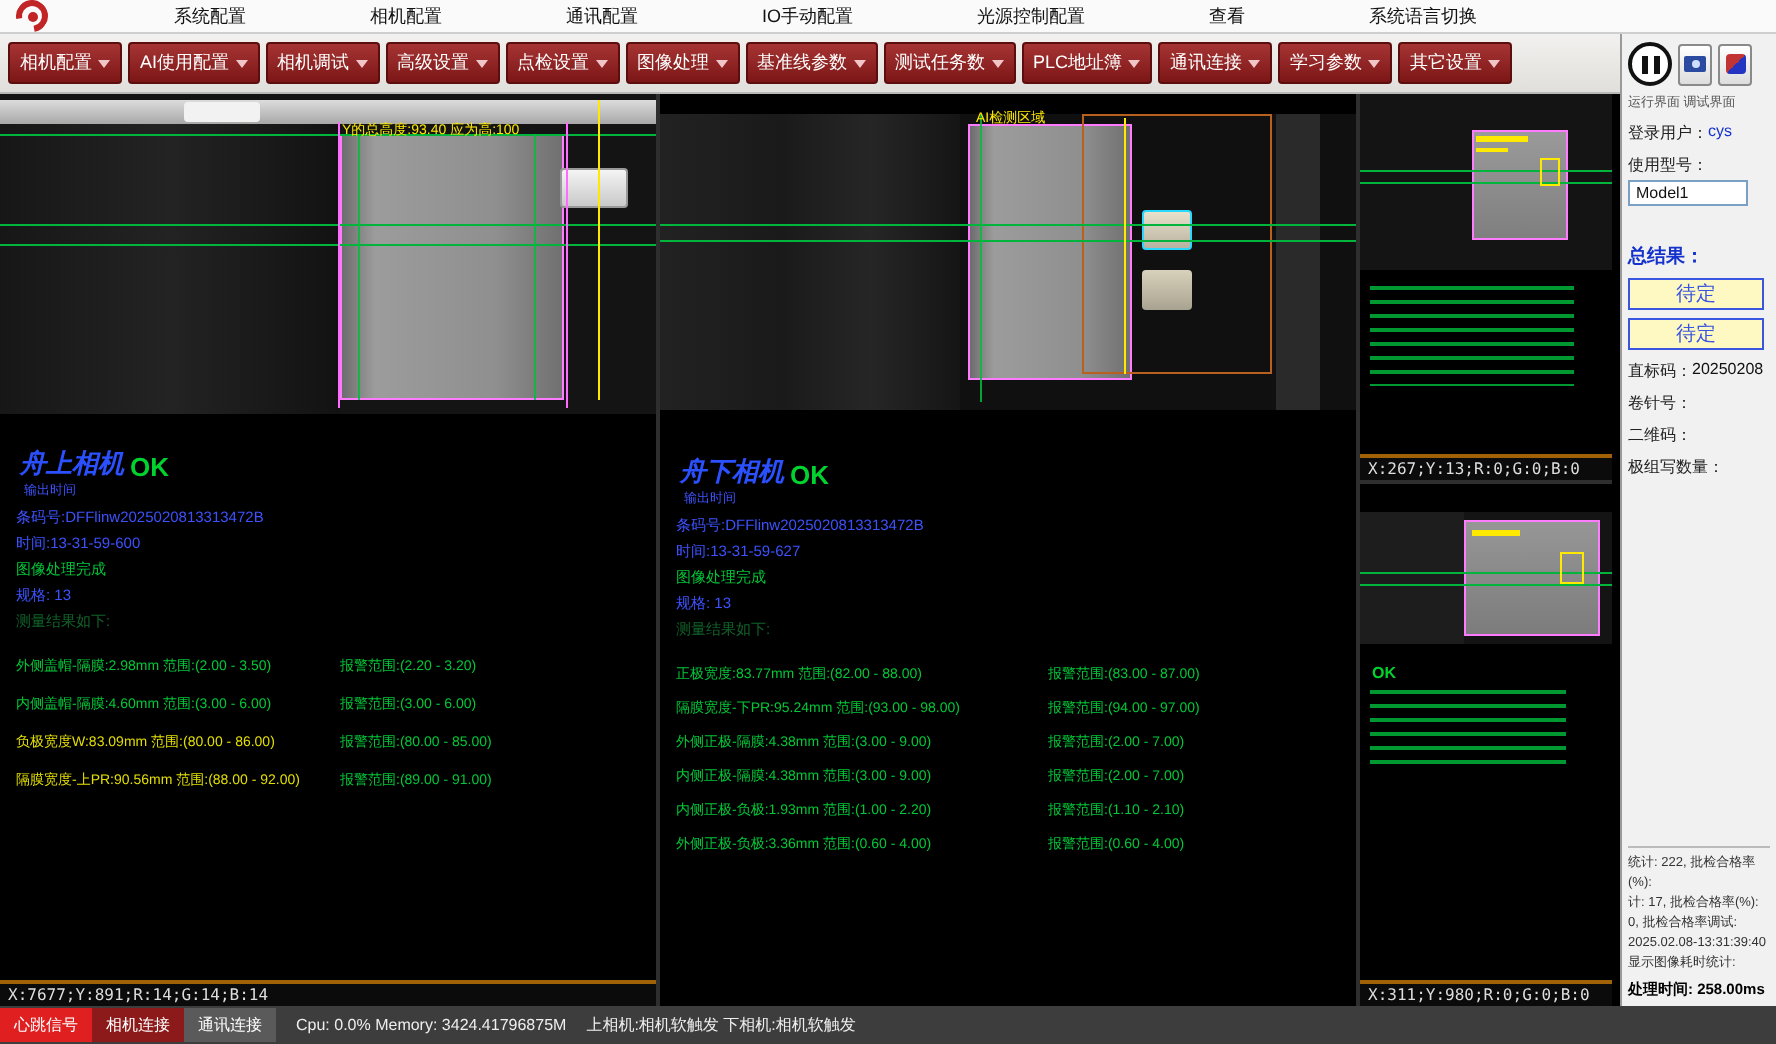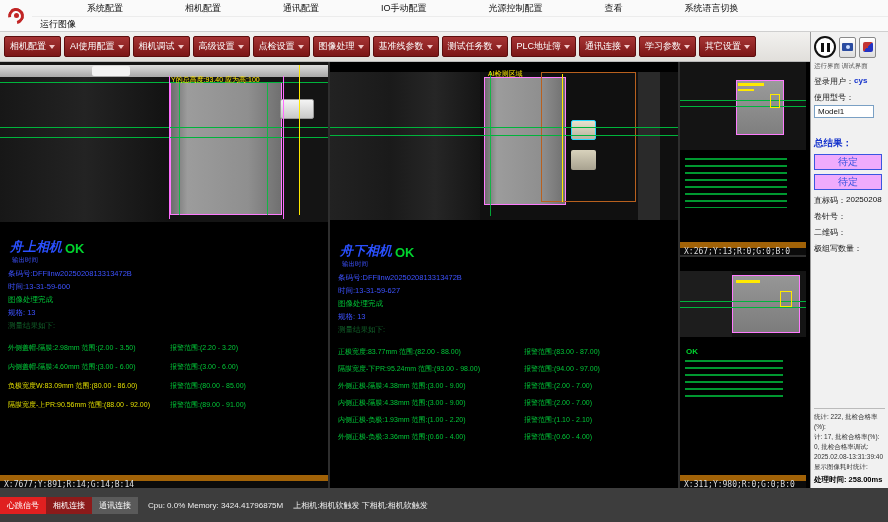--- a/index.html
+++ b/index.html
@@ -44,21 +44,21 @@
   .view-right { width:350px; }
   .small-col { width:126px; display:flex; flex-direction:column; }
   .small-view { display:flex; flex-direction:column; border-bottom:2px solid #2e2e2e; }
   .sv-top { height:195px; }
   .sv-bottom { flex:1; border-bottom:none; }
 
   .img-area { position:relative; overflow:hidden; background:#141414; flex:0 0 auto; }
   .ia-left { height:160px; }
   .ia-right { height:158px; }
   .overlay { flex:1; position:relative; padding:0 0 0 8px; overflow:hidden; }
-  .coordbar { height:13px; flex:0 0 auto; background:#0b0b0b; border-top:6px solid #a16207;
+  .coordbar { height:13px; flex:0 0 auto; background:#0b0b0b; border-top:2px solid #a16207;
               color:#ddd; font-size:8px; display:flex; align-items:center; padding-left:4px;
               font-family:"DejaVu Sans Mono",monospace; }
 
   
   .gline { position:absolute; left:0; right:0; height:1px; background:#00b43c; z-index:6; }
   .vline { position:absolute; width:1px; z-index:6; }
   .v-green { background:rgba(0,190,60,.85); }
   .v-mag { background:#ff6bff; }
   .v-yel { background:#ffe900; }
   .product { position:absolute; border:1px solid #ff7bff; z-index:2;
@@ -106,32 +106,32 @@
   .mini-btn { width:17px; height:21px; border:1px solid #8a8a8a; border-radius:2px;
               background:linear-gradient(#fff,#ddd); display:flex; align-items:center; justify-content:center; }
   .cam-ic { width:11px; height:8px; background:#2a4ba0; border-radius:1px; position:relative; }
   .cam-ic::after { content:""; position:absolute; left:3.5px; top:2px; width:4px; height:4px;
                    border-radius:50%; background:#cfe0ff; }
   .set-ic { width:10px; height:10px; border-radius:2px; background:linear-gradient(135deg,#c23333 50%,#2333c2 50%); }
   .tabs { margin-top:2px; font-size:6.5px; color:#555; white-space:nowrap; overflow:hidden; }
   .f-line { display:flex; margin-top:5px; flex-wrap:wrap; }
   .f-label { color:#222; }
   .f-value { color:#111; }
-  .login-v { color:#1533cc;font-weight:bold; }
+  .login-v { color:#1533cc; }
   .model-box { border:1px solid #7aa0c4; background:#fff; padding:1px 3px; margin-top:2px;
                font-size:8px; width:60px; min-height:12px; }
   .total-label { color:#1533cc; font-weight:bold; font-size:9.5px; margin-top:19px;font-family:Liberation Serif, serif; }
   .result-box { margin-top:4px; width:68px; height:16px; border:1px solid #3a55e0; color:#3a55e0;
-                background:#f0abfc; display:flex; align-items:center; justify-content:center; font-size:10px; }
+                background:#fef9c3; display:flex; align-items:center; justify-content:center; font-size:10px; }
   .stats { margin-top:auto; border-top:1px solid #bbb; padding-top:3px; font-size:6.5px;
            line-height:1.55; color:#333; }
   .proc-line { font-size:7.5px; font-weight:bold; color:#000; margin-top:2px; }
 
   
-  .statusbar { height:34px; flex:0 0 auto; background:#3d3d3d; display:flex; align-items:center;
+  .statusbar { height:19px; flex:0 0 auto; background:#3d3d3d; display:flex; align-items:center;
                font-size:8px; color:#eee; }
   .badge { height:17px; display:flex; align-items:center; padding:0 7px; color:#fff; }
   .b0 { background:#e02020; }
   .b1 { background:#8c1a1a; }
   .b2 { background:#5a5a5a; }
   .sb-text { margin-left:10px; white-space:nowrap; }
 </style>
 </head>
 <body>
 
@@ -145,23 +145,20 @@
     </div>
     <div class="menu-col">
       <div class="menubar">
         <span class="menu-item">系统配置</span>
         <span class="menu-item">相机配置</span>
         <span class="menu-item">通讯配置</span>
         <span class="menu-item">IO手动配置</span>
         <span class="menu-item">光源控制配置</span>
         <span class="menu-item">查看</span>
         <span class="menu-item">系统语言切换</span>
-      </div>
-      <div class="submenu-row">
-        <span>运行图像</span>
       </div>
     </div>
   </div>
 
   <div class="body-row">
     <div class="left-stack">
 
       <div class="toolbar">
         <div class="tb-btn">
             <span>相机配置</span>

